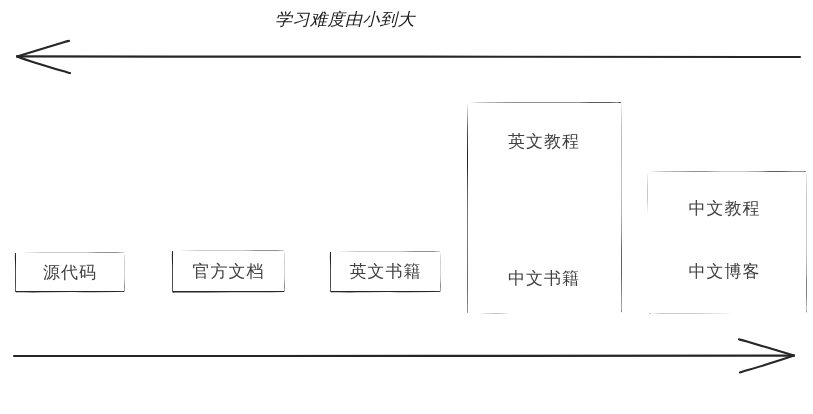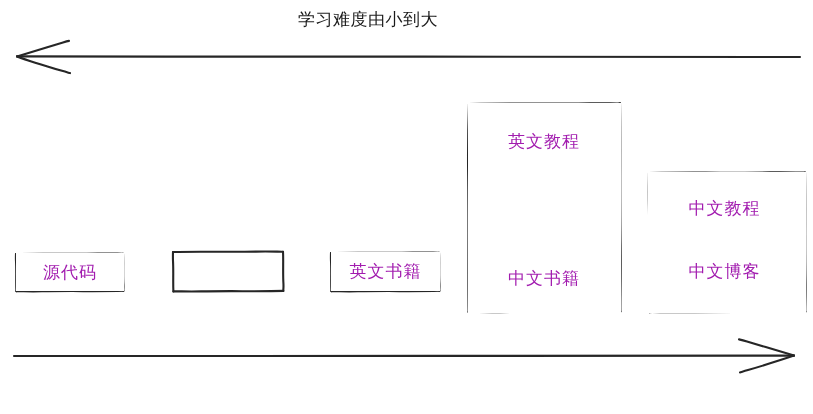--- a/index.html
+++ b/index.html
@@ -16,41 +16,41 @@
     font-family: "DejaVu Sans", "Liberation Sans", sans-serif;
   }
   .axis-label {
     position: absolute;
     font-size: 17px;
     color: #1a1a1a;
     letter-spacing: 0.5px;
     white-space: nowrap;
     line-height: 1;
   }
-  #top-axis-label { left: 298px; top: 11px; }
+  #top-axis-label { left: 275px; top: 11px; font-style: italic; }
   #bottom-axis-label { left: 306px; top: 375px; }
 
   svg.overlay {
     position: absolute;
     left: 0;
     top: 0;
     width: 813px;
     height: 414px;
     pointer-events: none;
   }
 
   .node {
     position: absolute;
     box-sizing: border-box;
     background: #ffffff;
     display: flex;
     align-items: center;
     justify-content: center;
     font-size: 17px;
-    color: #a21caf;
+    color: #404040;
     letter-spacing: 1px;
     white-space: nowrap;
   }
   .group-box {
     position: absolute;
     box-sizing: border-box;
     background: #ffffff;
   }
 </style>
 </head>
@@ -150,20 +150,23 @@
     </g>
   </svg>
 
   <div class="group-box" style="left:468px; top:103px; width:153px; height:210px;"></div>
   <div class="group-box" style="left:648px; top:172px; width:158px; height:141px;"></div>
 
   <div class="node" style="left:16px; top:253px; width:108px; height:38px;">
     <span>源代码</span>
   </div>
 
+  <div class="node" style="left:173px; top:251px; width:111px; height:40px;">
+    <span>官方文档</span>
+  </div>
 
   <div class="node" style="left:331px; top:252px; width:109px; height:39px;">
     <span>英文书籍</span>
   </div>
 
   <div class="node" style="left:489px; top:123px; width:110px; height:36px;">
     <span>英文教程</span>
   </div>
 
 

